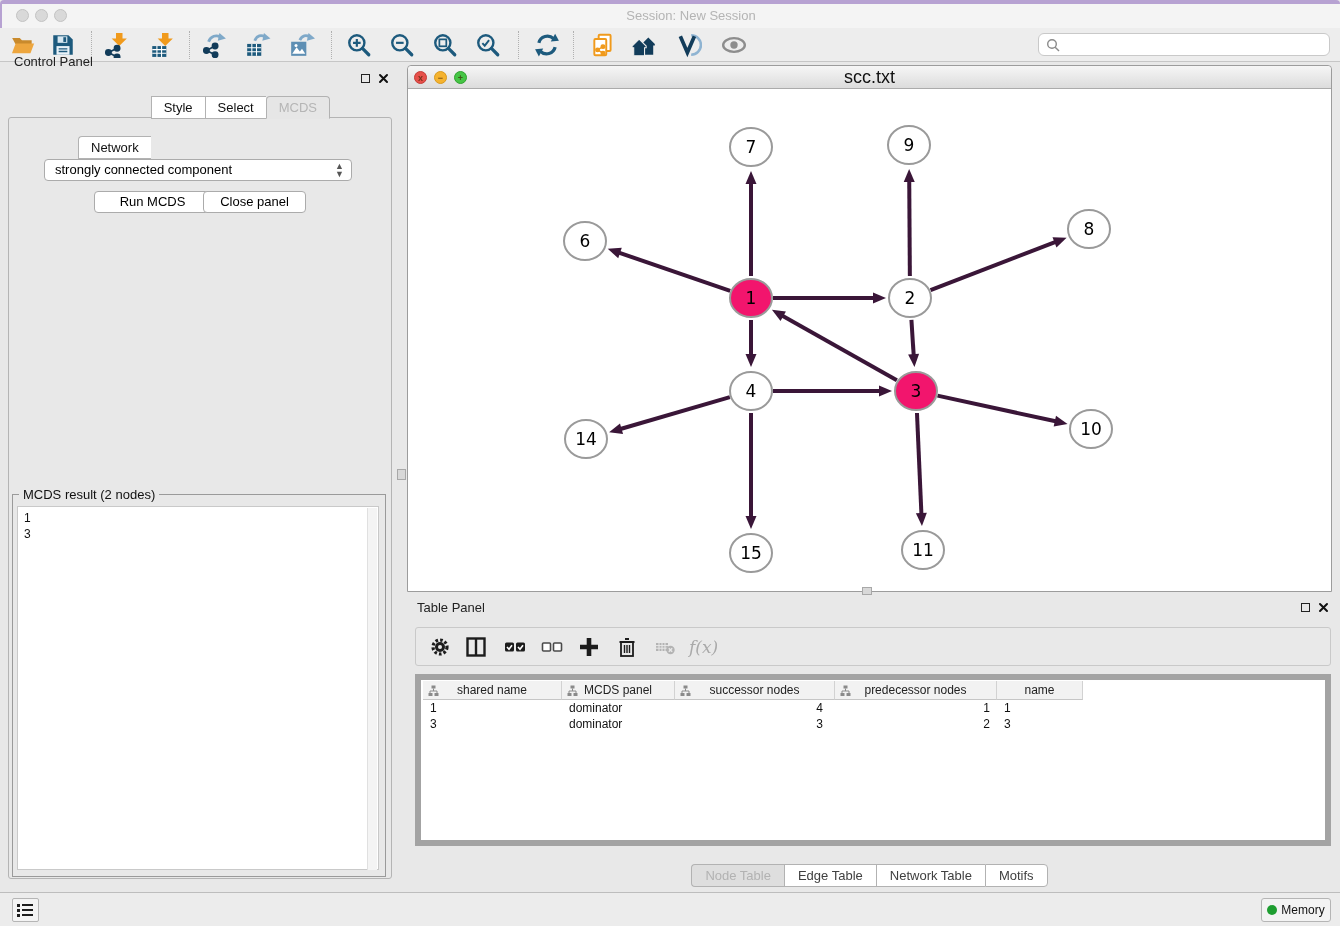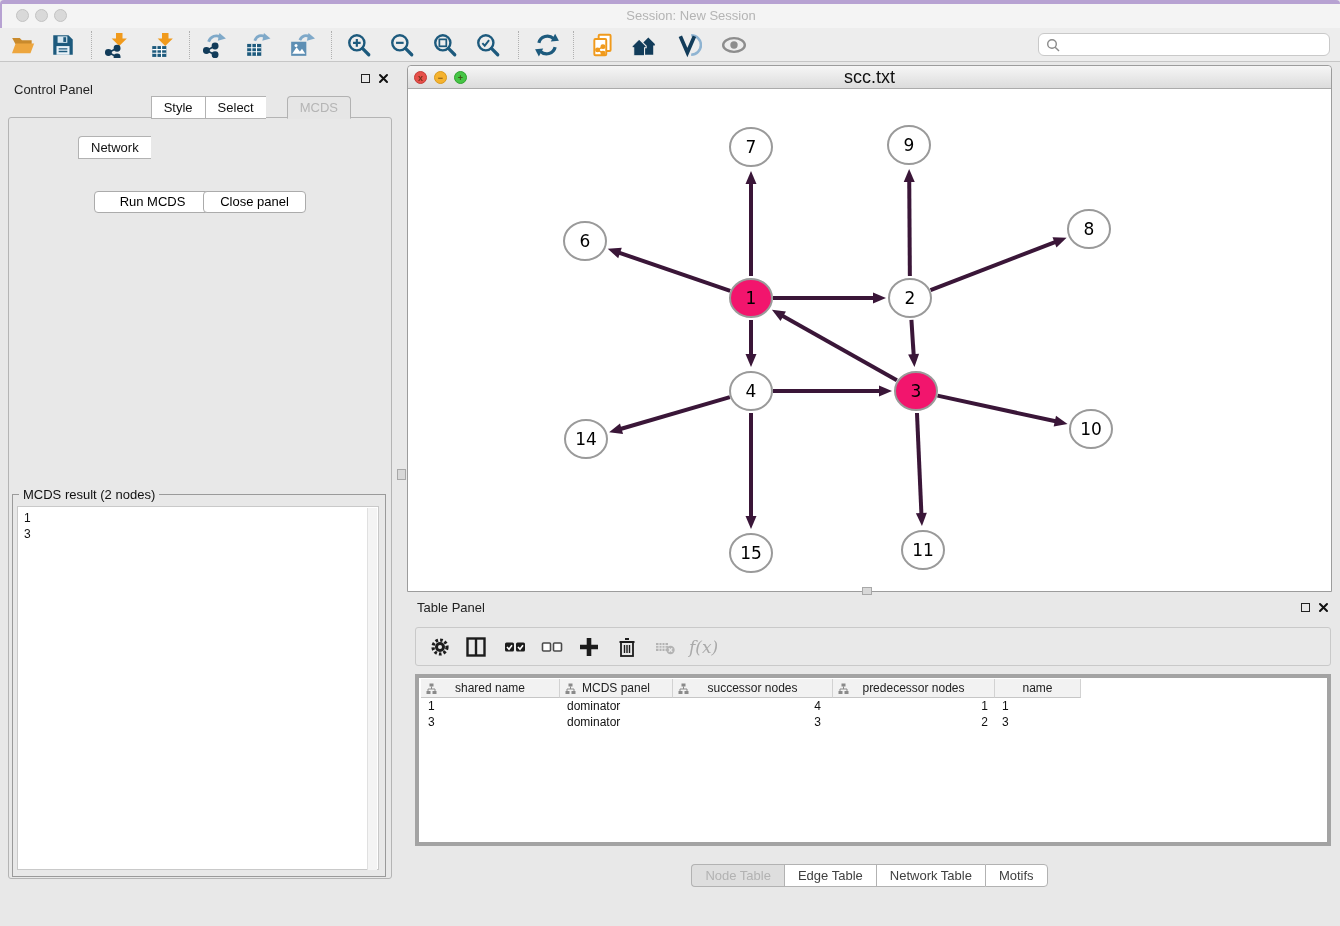--- a/index.html
+++ b/index.html
@@ -22,29 +22,29 @@
   .tb-sep{position:absolute;top:3px;height:28px;width:0;border-left:1px dotted #b0b0b0;}
   #global-search{position:absolute;left:1038px;top:5px;width:292px;height:23px;background:#fff;
                  border:1px solid #c9c9c9;border-radius:6px;box-sizing:border-box;}
   #global-search svg{position:absolute;left:7px;top:4px;}
   #global-search input{position:absolute;left:24px;top:1px;width:260px;height:19px;border:none;outline:none;
                        font-size:12px;font-family:"Liberation Sans",sans-serif;background:transparent;}
   
   .panel-title{font-size:13px;color:#222;}
   .float-box{width:9px;height:9px;border:1.5px solid #222;box-sizing:border-box;display:inline-block;}
   
-  #cp-title{left:14px;top:82px;}
+  #cp-title{left:14px;top:54px;}
   #cp-float{left:361px;top:74px;}
   #cp-close{left:378px;top:73px;}
   #cp-tabs{left:78px;top:96px;height:22px;display:flex;z-index:3;}
   .cp-tab{height:21px;line-height:21px;padding:0 12px;font-size:13px;background:#fff;color:#111;
           border:1px solid #b2b2b2;border-right:none;text-align:center;}
   .cp-tab:first-child{border-radius:4px 0 0 0;margin-top:40px;}
   .cp-tab:last-child{border-right:1px solid #b2b2b2;border-radius:0 4px 0 0;}
-  .cp-tab.selected{background:#e6e6e6;color:#b5b5b5;border-bottom:1px solid #e6e6e6;border-radius:4px 4px 0 0;margin-left:21px;}
+  .cp-tab.selected{background:#e6e6e6;color:#b5b5b5;border-bottom:1px solid #e6e6e6;border-radius:4px 4px 0 0;}
   #cp-body{left:8px;top:117px;width:384px;height:762px;background:#e8e8e8;border:1px solid #b4b4b4;
            border-radius:3px;box-sizing:border-box;z-index:2;}
   #cp-opt-label{left:8px;top:137px;width:384px;text-align:center;font-size:13px;color:#000;}
   #cp-select{left:44px;top:159px;width:308px;height:22px;background:#fff;border:1px solid #ababab;
              border-radius:4px;box-sizing:border-box;font-size:13px;line-height:20px;padding-left:10px;z-index:3;}
   #cp-select .stepper{position:absolute;right:7px;top:2px;font-size:9px;line-height:8px;color:#555;text-align:center;}
   .btn{background:#fff;border:1px solid #ababab;border-radius:4px;box-sizing:border-box;font-size:13px;
        text-align:center;z-index:3;}
   #btn-run{left:94px;top:191px;width:117px;height:22px;line-height:20px;}
   #btn-close{left:203px;top:191px;width:103px;height:22px;line-height:20px;}
@@ -71,21 +71,21 @@
   .splitter{background:#d8d8d8;border:1px solid #a8a8a8;box-sizing:border-box;}
   
   #tp-title{left:417px;top:600px;}
   #tp-float{left:1301px;top:603px;}
   #tp-close{left:1318px;top:602px;}
   #tp-toolbar{left:415px;top:627px;width:916px;height:39px;background:#e9e9e9;border:1px solid #c9c9c9;
               border-radius:3px;box-sizing:border-box;}
   .tpi{position:absolute;top:7px;width:24px;height:24px;}
   .tpi svg{width:24px;height:24px;display:block;}
   #fx-icon{font-family:"DejaVu Serif",serif;font-style:italic;font-size:17px;color:#a9a9a9;top:9px;}
-  #tp-table{left:415px;top:674px;width:916px;height:172px;background:#fff;border:4px solid #a3a3a3;box-sizing:border-box;}
+  #tp-table{left:415px;top:674px;width:916px;height:172px;background:#fff;border:6px solid #a3a3a3;box-sizing:border-box;}
   #tp-header{position:absolute;left:2px;top:1px;height:19px;display:flex;}
   .th{height:19px;background:#f2f2f2;border-right:1px solid #d2d2d2;border-bottom:1px solid #c6c6c6;
       box-sizing:border-box;font-size:12px;color:#222;display:flex;align-items:center;justify-content:center;
       position:relative;}
   .th .tree{position:absolute;left:5px;top:4px;}
   #tp-rows{position:absolute;left:2px;top:20px;}
   .tr{display:flex;height:16px;line-height:16px;font-size:12px;color:#111;}
   .td{box-sizing:border-box;}
   
   #tp-tabs{left:407px;top:864px;width:925px;display:flex;justify-content:center;}
@@ -266,20 +266,24 @@
       <path class="xg" d="M2 2 9 9M9 2 2 9"></path>
     </svg>
   <div class="abs" id="cp-tabs">
       <span class="cp-tab">Network</span>
       <span class="cp-tab">Style</span>
       <span class="cp-tab">Select</span>
       <span class="cp-tab selected">MCDS</span>
     </div>
   <div class="abs" id="cp-body"></div>
   <div class="abs" id="cp-opt-label">Optimization criterion:</div>
+  <div class="abs" id="cp-select">
+    <span>strongly connected component</span>
+    <span class="stepper">▲<br>▼</span>
+  </div>
   <div class="abs btn" id="btn-run">Run MCDS</div>
   <div class="abs btn" id="btn-close">Close panel</div>
   <div class="abs" id="mcds-group">
     <span id="mcds-legend">MCDS result (2 nodes)</span>
     <div id="mcds-text">
       <pre>1
 3</pre>
       <div id="mcds-scroll"></div>
     </div>
   </div>
@@ -514,14 +518,31 @@
       </div>
   </div>
 
   <div class="abs" id="tp-tabs">
       <span class="tp-tab selected">Node Table</span>
       <span class="tp-tab">Edge Table</span>
       <span class="tp-tab">Network Table</span>
       <span class="tp-tab">Motifs</span>
     </div>
 
+  <div class="abs" id="status-bar">
+    <div id="menu-btn">
+      <svg width="25" height="22" viewBox="0 0 25 22">
+          <g stroke="#1c1c1c" stroke-width="2">
+            <path d="M9 6h11M9 11h11M9 16h11"></path>
+          </g>
+          <g fill="#1c1c1c">
+            <rect x="4" y="5" width="3" height="3"></rect>
+            <rect x="4" y="10" width="3" height="3"></rect>
+            <rect x="4" y="15" width="3" height="3"></rect>
+          </g>
+        </svg>
+    </div>
+    <div id="memory-btn">
+      <span class="dot"></span><span>Memory</span>
+    </div>
+  </div>
 
 </div>
 
 </body></html>

